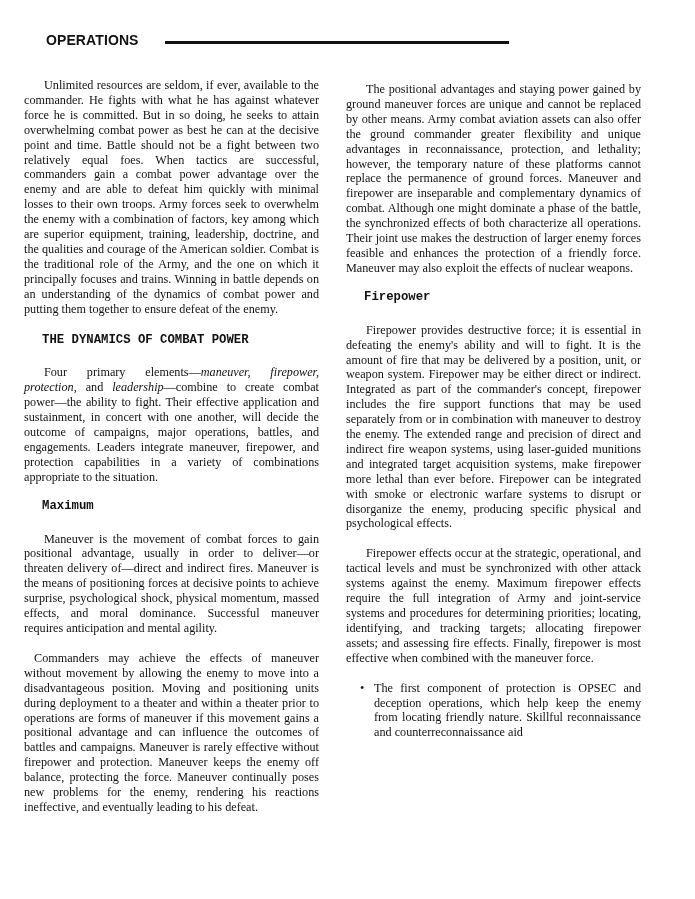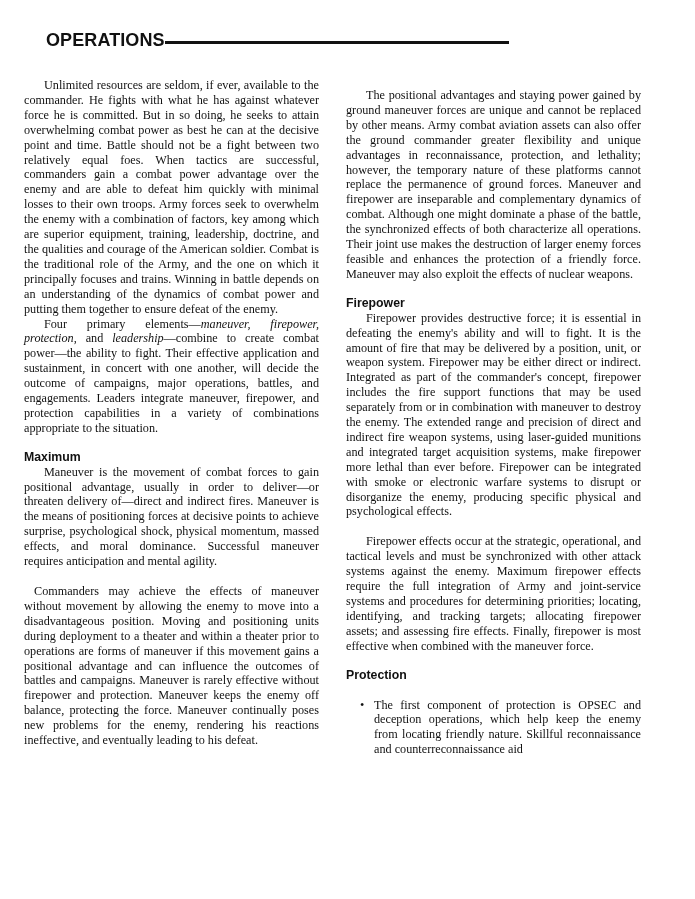--- a/index.html
+++ b/index.html
@@ -1,62 +1,62 @@
 <!DOCTYPE html>
 <html><head>
   <meta charset="utf-8">
   <style>
     html, body { margin: 0; padding: 0; background: #ffffff; }
     body { width: 695px; height: 899px; position: relative; overflow: hidden; color: #111; }
     .running-head { position: absolute; left: 46px; top: 31px; width: 416px; height: 18px; display: flex; align-items: center; }
-    .running-head .title { font-family: "Liberation Sans", sans-serif; font-weight: bold; font-size: 18px; letter-spacing: 0.1px; white-space: nowrap; }
+    .running-head .title { font-family: "Liberation Sans", sans-serif; font-weight: bold; font-size: 14px; letter-spacing: 0.1px; white-space: nowrap; }
     .running-head .rule { position: absolute; left: 119px; top: 10px; width: 344px; height: 3px; background: #111; }
     .col { position: absolute; top: 78px; font-family: "Liberation Serif", serif; font-size: 12.2px; line-height: 14.9px; text-align: justify; }
     .col-left { left: 24px; width: 295px; }
-    .col-right { left: 346px; width: 295px; top: 88px; }
+    .col-right { left: 346px; width: 295px; top: 82px; }
     p { margin: 0; text-indent: 20px; }
     .gap { height: 15px; }
-    h2 { font-family: Liberation Sans, sans-serif; font-weight: bold; font-size: 12.3px; margin: 0; line-height: 14.9px; text-indent: 0; }
+    h2 { font-family: Liberation Mono, monospace; font-weight: bold; font-size: 12.3px; margin: 18px; line-height: 14.9px; text-indent: 0; }
     .h-major { margin-top: 16px; }
     .h-minor { margin-top: 14px; }
     em { font-style: italic; }
     .indent-small { text-indent: 10px; }
     .bullet-item { display: flex; margin-left: 14px; text-indent: 0; }
     .bullet-item .bullet { width: 14px; flex: none; }
     .bullet-item .bullet-text { flex: 1; text-align: justify; }
     .page-number { position: absolute; left: 32px; top: 912px; font-family: "Liberation Serif", serif; font-size: 13px; }
   </style>
 </head>
 <body>
 
 <div class="running-head">
   <span class="title">OPERATIONS</span>
   <div class="rule"></div>
 </div>
 
 <div class="col col-left">
   <p>Unlimited resources are seldom, if ever, available to the commander. He fights with what he has against whatever force he is committed. But in so doing, he seeks to attain overwhelming combat power as best he can at the decisive point and time. Battle should not be a fight between two relatively equal foes. When tactics are successful, commanders gain a combat power advantage over the enemy and are able to defeat him quickly with minimal losses to their own troops. Army forces seek to overwhelm the enemy with a combination of factors, key among which are superior equipment, training, leadership, doctrine, and the qualities and courage of the American soldier. Combat is the traditional role of the Army, and the one on which it principally focuses and trains. Winning in battle depends on an understanding of the dynamics of combat power and putting them together to ensure defeat of the enemy.</p>
 
+  <h2 class="h-major">THE DYNAMICS OF COMBAT POWER</h2>
   <p><span>Four primary elements—</span><em>maneuver, firepower, protection</em><span>, and </span><em>leadership</em><span>—combine to create combat power—the ability to fight. Their effective application and sustainment, in concert with one another, will decide the outcome of campaigns, major operations, battles, and engagements. Leaders integrate maneuver, firepower, and protection capabilities in a variety of combinations appropriate to the situation.</span></p>
 
   <h2 class="h-minor">Maximum</h2>
   <p>Maneuver is the movement of combat forces to gain positional advantage, usually in order to deliver—or threaten delivery of—direct and indirect fires. Maneuver is the means of positioning forces at decisive points to achieve surprise, psychological shock, physical momentum, massed effects, and moral dominance. Successful maneuver requires anticipation and mental agility.</p>
   <div class="gap"></div>
   <p class="indent-small">Commanders may achieve the effects of maneuver without movement by allowing the enemy to move into a disadvantageous position. Moving and positioning units during deployment to a theater and within a theater prior to operations are forms of maneuver if this movement gains a positional advantage and can influence the outcomes of battles and campaigns. Maneuver is rarely effective without firepower and protection. Maneuver keeps the enemy off balance, protecting the force. Maneuver continually poses new problems for the enemy, rendering his reactions ineffective, and eventually leading to his defeat.</p>
 </div>
 
 <div class="col col-right">
   <p>The positional advantages and staying power gained by ground maneuver forces are unique and cannot be replaced by other means. Army combat aviation assets can also offer the ground commander greater flexibility and unique advantages in reconnaissance, protection, and lethality; however, the temporary nature of these platforms cannot replace the permanence of ground forces. Maneuver and firepower are inseparable and complementary dynamics of combat. Although one might dominate a phase of the battle, the synchronized effects of both characterize all operations. Their joint use makes the destruction of larger enemy forces feasible and enhances the protection of a friendly force. Maneuver may also exploit the effects of nuclear weapons.</p>
 
   <h2 class="h-minor">Firepower</h2>
   <p>Firepower provides destructive force; it is essential in defeating the enemy's ability and will to fight. It is the amount of fire that may be delivered by a position, unit, or weapon system. Firepower may be either direct or indirect. Integrated as part of the commander's concept, firepower includes the fire support functions that may be used separately from or in combination with maneuver to destroy the enemy. The extended range and precision of direct and indirect fire weapon systems, using laser-guided munitions and integrated target acquisition systems, make firepower more lethal than ever before. Firepower can be integrated with smoke or electronic warfare systems to disrupt or disorganize the enemy, producing specific physical and psychological effects.</p>
   <div class="gap"></div>
   <p>Firepower effects occur at the strategic, operational, and tactical levels and must be synchronized with other attack systems against the enemy. Maximum firepower effects require the full integration of Army and joint-service systems and procedures for determining priorities; locating, identifying, and tracking targets; allocating firepower assets; and assessing fire effects. Finally, firepower is most effective when combined with the maneuver force.</p>
 
-  <h2 class="h-minor">Protection</h2>
   <div class="gap"></div>
   <div class="bullet-item">
     <span class="bullet">•</span>
     <span class="bullet-text">The first component of protection is OPSEC and deception operations, which help keep the enemy from locating friendly nature. Skillful reconnaissance and counterreconnaissance aid</span>
   </div>
 </div>
 
 <div class="page-number">2-10</div>
 
 </body></html>

